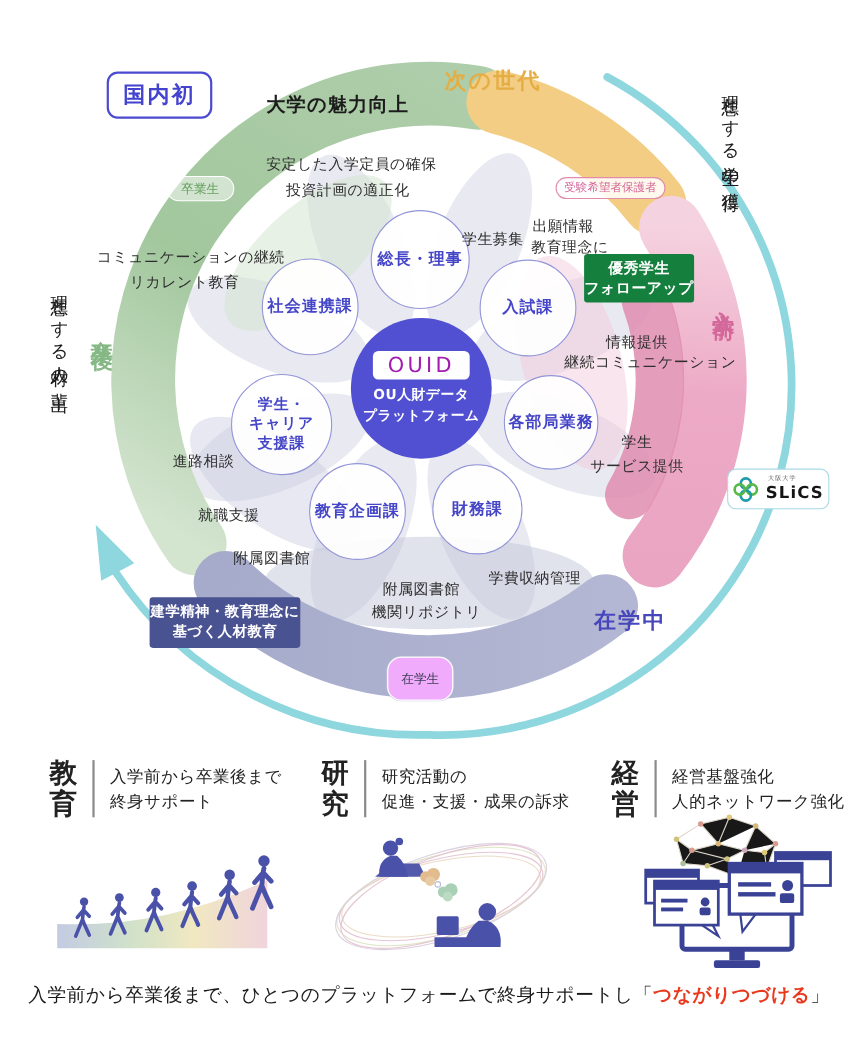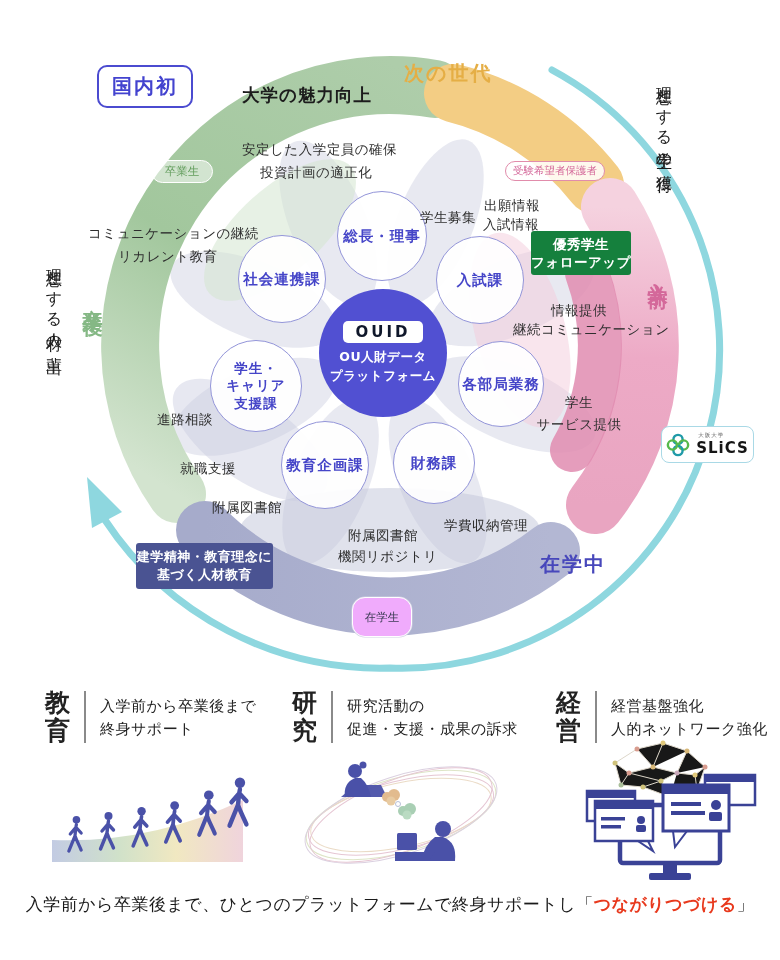--- a/index.html
+++ b/index.html
@@ -32,21 +32,21 @@
   .box-label { position:absolute; color:#fff; font-weight:bold; text-align:center; border-radius:3px; }
   .box-fan { left:427px; top:100px; padding:4px 10px; background:#e9b64d; font-size:14px; letter-spacing:1px; }
   .box-followup { left:531px; top:231px; width:100px; padding:4px 0; background:#15803d; font-size:13.5px; line-height:1.35; letter-spacing:.5px; }
   .box-founding { left:136px; top:543px; width:137px; padding:5px 0; background:#4a5392; font-size:13px; line-height:1.4; letter-spacing:.5px; }
 
   
   .dept { position:absolute; border-radius:50%; background:rgba(255,255,255,.93); border:1.5px solid #9395d9; color:#4545c8; font-weight:600; display:flex; flex-direction:column; align-items:center; justify-content:center; text-align:center; font-size:14.5px; letter-spacing:1px; line-height:1.3; }
 
   
   .center-circle { position:absolute; left:319px; top:289px; width:128px; height:128px; border-radius:50%; background:#5150d2; display:flex; flex-direction:column; align-items:center; justify-content:center; gap:5px; }
-  .ouid-badge { background:#fff; color:#0f172a; font-weight:bold; font-size:15px; letter-spacing:3px; padding:2px 13px; border-radius:5px; }
+  .ouid-badge { background:#fff; color:#a21caf; font-weight:normal; font-size:19px; letter-spacing:3px; padding:2px 13px; border-radius:5px; }
   .center-lines { color:#fff; font-size:12.5px; font-weight:bold; line-height:1.45; text-align:center; letter-spacing:.5px; }
 
   
   .slics { position:absolute; left:661px; top:426px; width:93px; height:37px; background:#fff; border:1.5px solid #a9d9e6; border-radius:8px; display:flex; align-items:center; justify-content:center; gap:6px; }
   .slics-txt { display:flex; flex-direction:column; align-items:flex-start; line-height:1; }
   .slics-org { font-size:5.5px; color:#666; letter-spacing:1px; margin-bottom:2px; margin-left:2px; }
   .slics-name { font-size:15px; font-weight:bold; color:#151515; letter-spacing:1px; }
 
   
   .pillar-title { position:absolute; width:28px; font-size:25px; font-weight:bold; color:#222; line-height:1.1; overflow-wrap:anywhere; letter-spacing:0; }
@@ -158,21 +158,21 @@
     <div class="center-lines">
       <div>OU人財データ</div>
       <div>プラットフォーム</div>
     </div>
   </div>
 
   <div class="note" style="left:242px; top:141px;">安定した入学定員の確保</div>
   <div class="note" style="left:260px; top:164px;">投資計画の適正化</div>
   <div class="note" style="left:420px; top:177px;margin-top:32px;">学生募集</div>
   <div class="note" style="left:463px; top:197px;margin-left:21px;">出願情報</div>
-  <div class="note" style="left:483px; top:216px;">入試情報</div>
+  <div class="note" style="left:483px; top:216px;">教育理念に</div>
   <div class="note" style="left:88px; top:225px;">コミュニケーションの継続</div>
   <div class="note" style="left:118px; top:248px;">リカレント教育</div>
   <div class="note" style="left:551px; top:302px;">情報提供</div>
   <div class="note" style="left:513px; top:321px;">継続コミュニケーション</div>
   <div class="note" style="left:519px; top:392px; width:120px; text-align:center; line-height:1.6; white-space:normal;">
     <div>学生</div>
     <div>サービス提供</div>
   </div>
   <div class="note" style="left:157px; top:411px;">進路相談</div>
   <div class="note" style="left:180px; top:460px;">就職支援</div>

